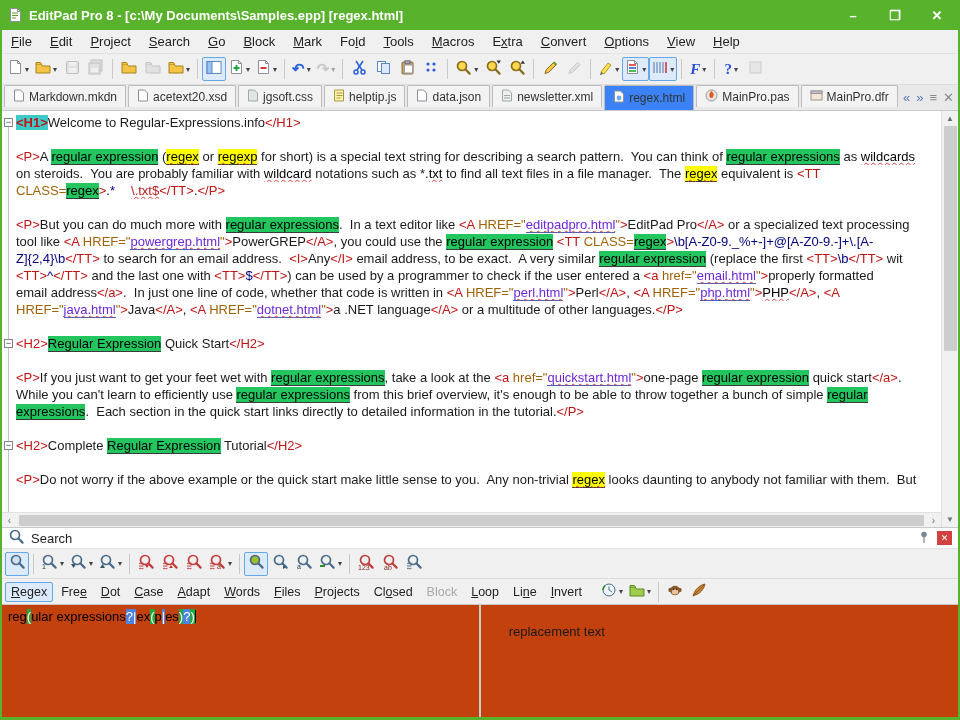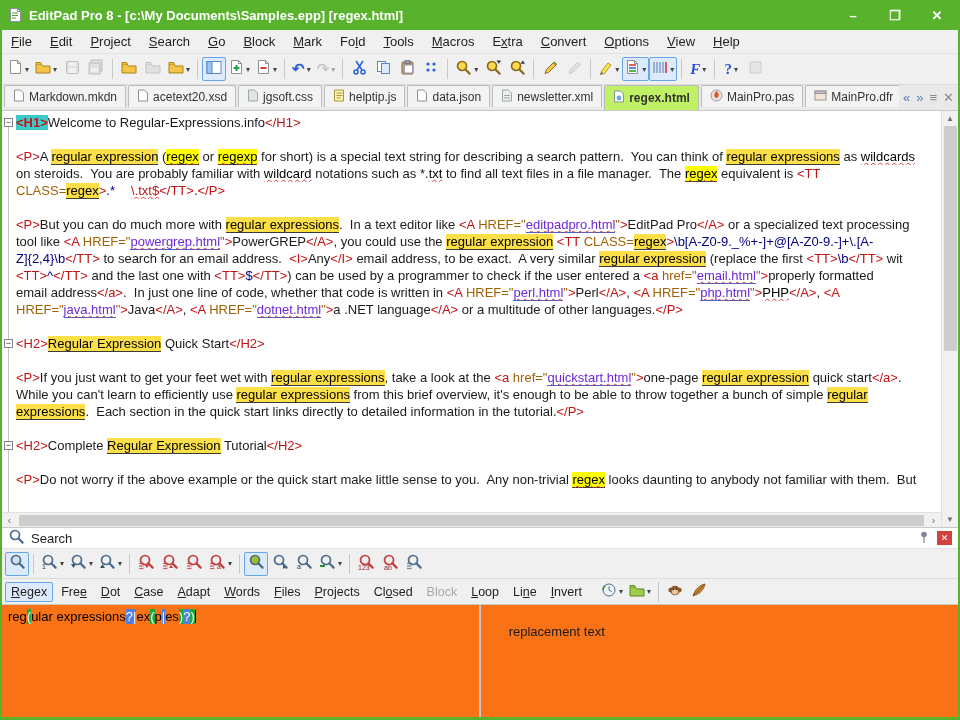--- a/index.html
+++ b/index.html
@@ -23,39 +23,39 @@
   .tbtn.disabled{filter:grayscale(1) opacity(.45);}
   .tsep{width:1px;height:20px;background:#c9c9c9;margin:0 4px;}
   .dd{font-size:8px;color:#444;margin-left:2px;}
   .uglyph{font-size:15px;font-weight:bold;line-height:15px;}
   .fglyph{font-family:"Liberation Serif",serif;font-style:italic;font-weight:bold;font-size:15px;color:#2b4fd9;}
   
   .tabbar{height:26px;background:#e9e9e9;display:flex;align-items:flex-end;flex:0 0 auto;border-bottom:1px solid #c9c9c9;}
   .tabs{display:flex;flex:1;overflow:hidden;height:100%;padding-left:2px;}
   .tab{display:inline-flex;align-items:center;gap:4px;height:22px;padding:0 8px;margin-right:2px;background:#f3f3f3;
     border:1px solid #bcbcbc;border-bottom:none;border-radius:2px 2px 0 0;font-size:12px;color:#333;white-space:nowrap;}
-  .tab.active{background:#bef264;font-weight:bold;height:25px;position:relative;z-index:2;}
+  .tab.active{background:#3b82f6;font-weight:normal;height:25px;position:relative;z-index:2;}
   .tabctrl{display:flex;align-items:center;height:100%;padding:0 4px;gap:6px;}
   .tabctrl span{font-size:13px;color:#5a7ab8;}
   .tabctrl span.gray{color:#8a8a8a;}
   
   .editor{flex:1;background:#fff;position:relative;overflow:hidden;display:flex;}
   .ed-text{flex:1;overflow:hidden;position:relative;padding-top:3px;}
   .fold-rail{position:absolute;left:6px;top:10px;bottom:2px;width:1px;background:#c3c3c3;}
   .ed-line{display:flex;height:17px;line-height:17px;font-size:13px;white-space:pre;}
   .gut{flex:0 0 14px;position:relative;z-index:2;}
   .foldbox{position:absolute;left:2px;top:4px;width:9px;height:9px;background:#fff;border:1px solid #848484;
     font-size:9px;line-height:7px;text-align:center;color:#333;}
   .code{flex:1;overflow:hidden;}
   .sg-p{color:#1a1a1a;}
   .sg-t{color:#c21414;font-weight:normal;}
   .sg-st{color:#c21414;font-weight:bold;background:#3ec9c9;}
   .sg-at{color:#a16207;}
   .sg-l{color:#6d28d9;border-bottom:1px solid #3565cf;text-decoration-line:underline;text-decoration-style:wavy;text-decoration-color:#e04040;text-decoration-thickness:1px;}
-  .sg-m{background:#fde047;border-bottom:1px solid #3a3a3a;margin-top:40px;}
+  .sg-m{background:#22c55e;border-bottom:1px solid #3a3a3a;margin-top:40px;}
   .sg-ms{background:#ffff00;border-bottom:1px solid #3a3a3a;text-decoration-line:underline;text-decoration-style:wavy;text-decoration-color:#e04040;text-decoration-thickness:1px;}
   .sg-s{text-decoration-line:underline;text-decoration-style:wavy;text-decoration-color:#e04040;text-decoration-thickness:1px;}
   .sg-r{color:#00007f;}
   .sg-rs{color:#b91c1c;text-decoration-line:underline;text-decoration-style:wavy;text-decoration-color:#e04040;text-decoration-thickness:1px;margin-left:16px;}
   
   .vscroll{flex:0 0 17px;background:#f1f1f1;border-left:1px solid #e0e0e0;display:flex;flex-direction:column;align-items:center;}
   .varrow{height:15px;width:100%;text-align:center;font-size:8px;color:#707070;line-height:15px;}
   .vthumb{width:13px;height:225px;background:#cdcdcd;border-radius:1px;}
   .vtrack{flex:1;}
   .hscroll{position:absolute;left:0;right:17px;bottom:0;height:15px;background:#f1f1f1;border-top:1px solid #e0e0e0;display:flex;align-items:center;}
@@ -67,21 +67,21 @@
   .search-caption .spacer{flex:1;}
   .close-red{width:15px;height:14px;background:#d24040;color:#fff;font-size:9px;display:inline-flex;align-items:center;justify-content:center;}
   .search-toolbar{height:30px;background:#f0f0f0;display:flex;align-items:center;padding:0 3px;flex:0 0 auto;border-bottom:1px solid #dcdcdc;}
   .options-row{height:26px;background:#f0f0f0;display:flex;align-items:center;padding:0 3px;font-size:12.5px;flex:0 0 auto;border-bottom:1px solid #c9c9c9;}
   .opt{padding:2px 5px;border:1px solid transparent;border-radius:2px;color:#222;white-space:nowrap;}
   .opt u{text-decoration:underline;}
   .opt.active{border-color:#66a7e8;background:#dceafc;}
   .opt.disabled{color:#a8a8a8;}
   .opt-icons{display:flex;align-items:center;margin-left:10px;}
   
-  .panes{flex:0 0 112px;display:flex;background:#f97316;}
+  .panes{flex:0 0 112px;display:flex;background:#c2410c;}
   .pane{padding:4px 6px;font-size:13px;overflow:hidden;white-space:pre;}
   .pane.find{flex:0 0 479px;border-right:2px solid #c9c9c9;}
   .pane.repl{flex:1;color:#1a1a1a;}
   .tk-p{color:#000;}
   .tk-g{background:#1faa3e;color:#fff;}
   .tk-o{background:#4f81e0;color:#fff;}
   .caret{display:inline-block;width:1px;height:13px;background:#000;vertical-align:-2px;}
   
   .statusbar{height:20px;background:#f0f0f0;border-top:1px solid #d2d2d2;display:flex;align-items:stretch;font-size:12px;color:#333;flex:0 0 auto;}
   .sb{display:flex;align-items:center;justify-content:center;border-right:1px solid #d2d2d2;white-space:nowrap;}

